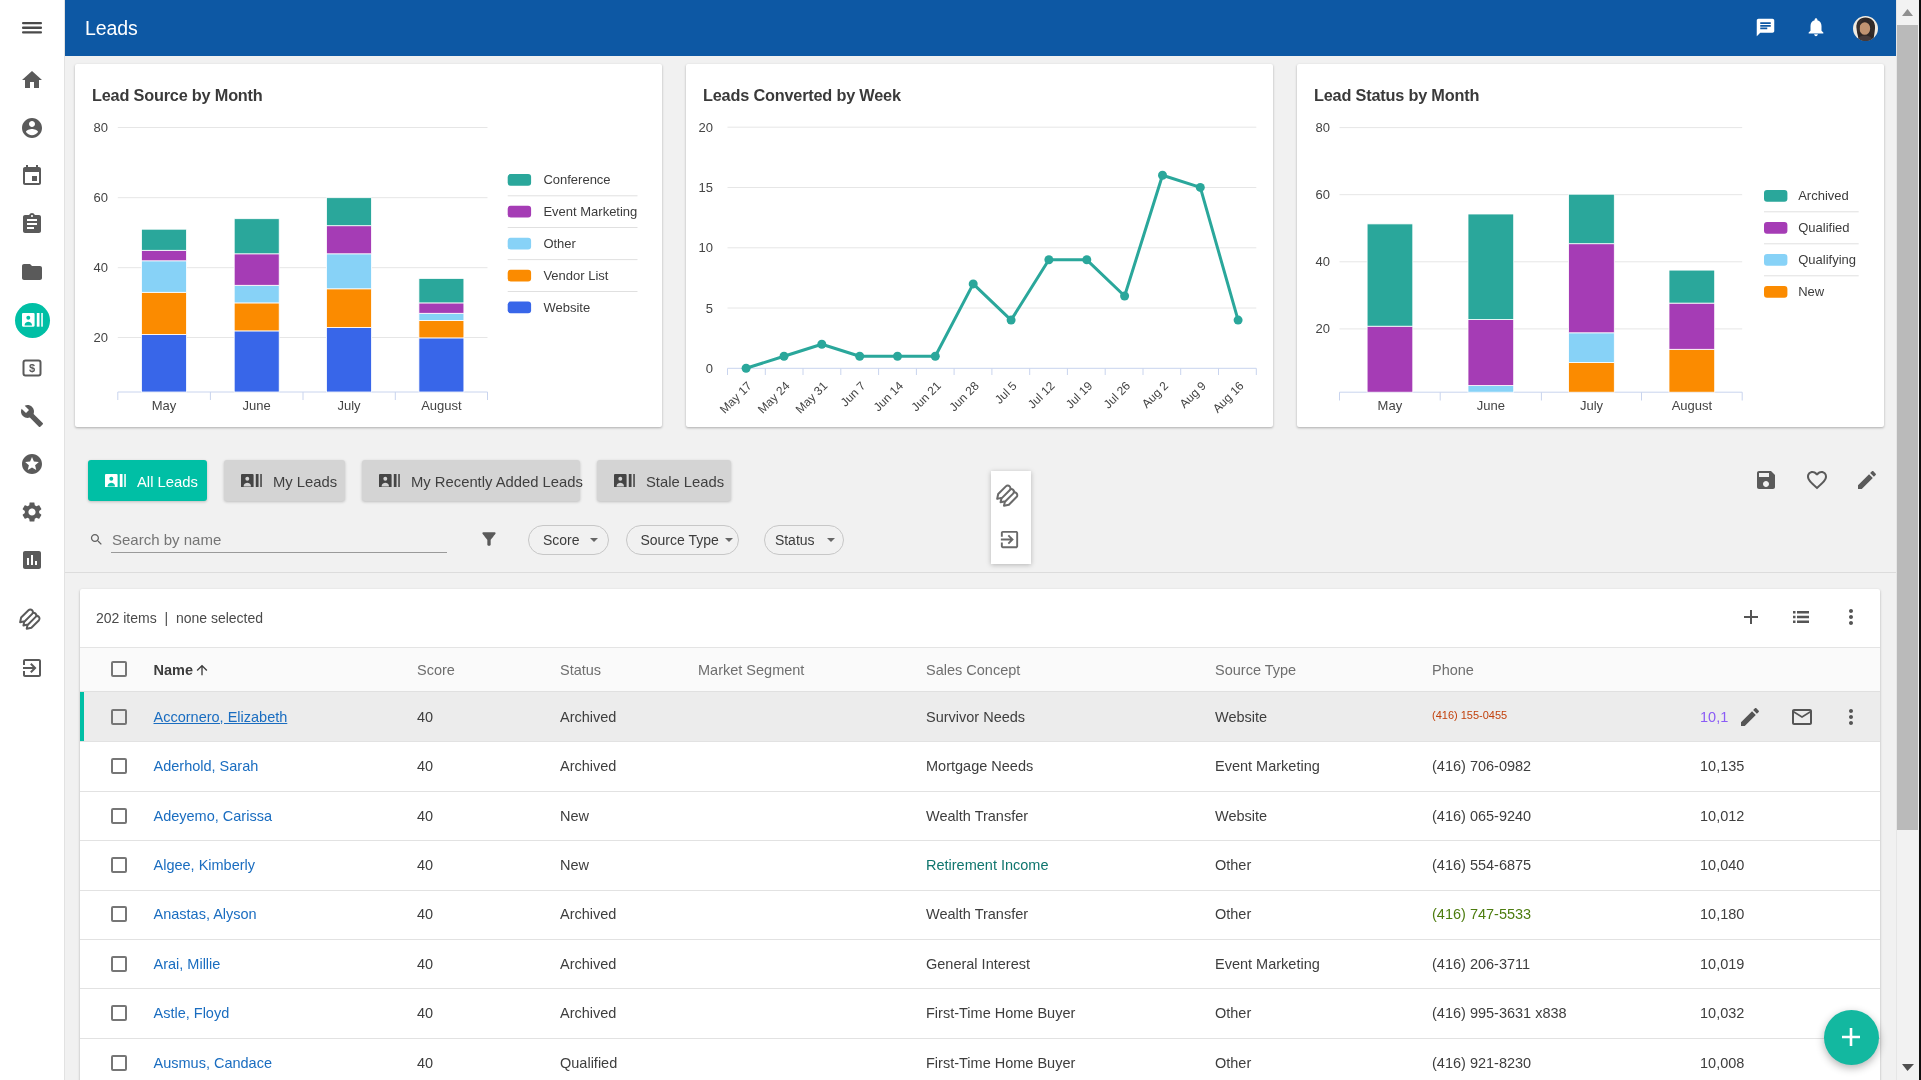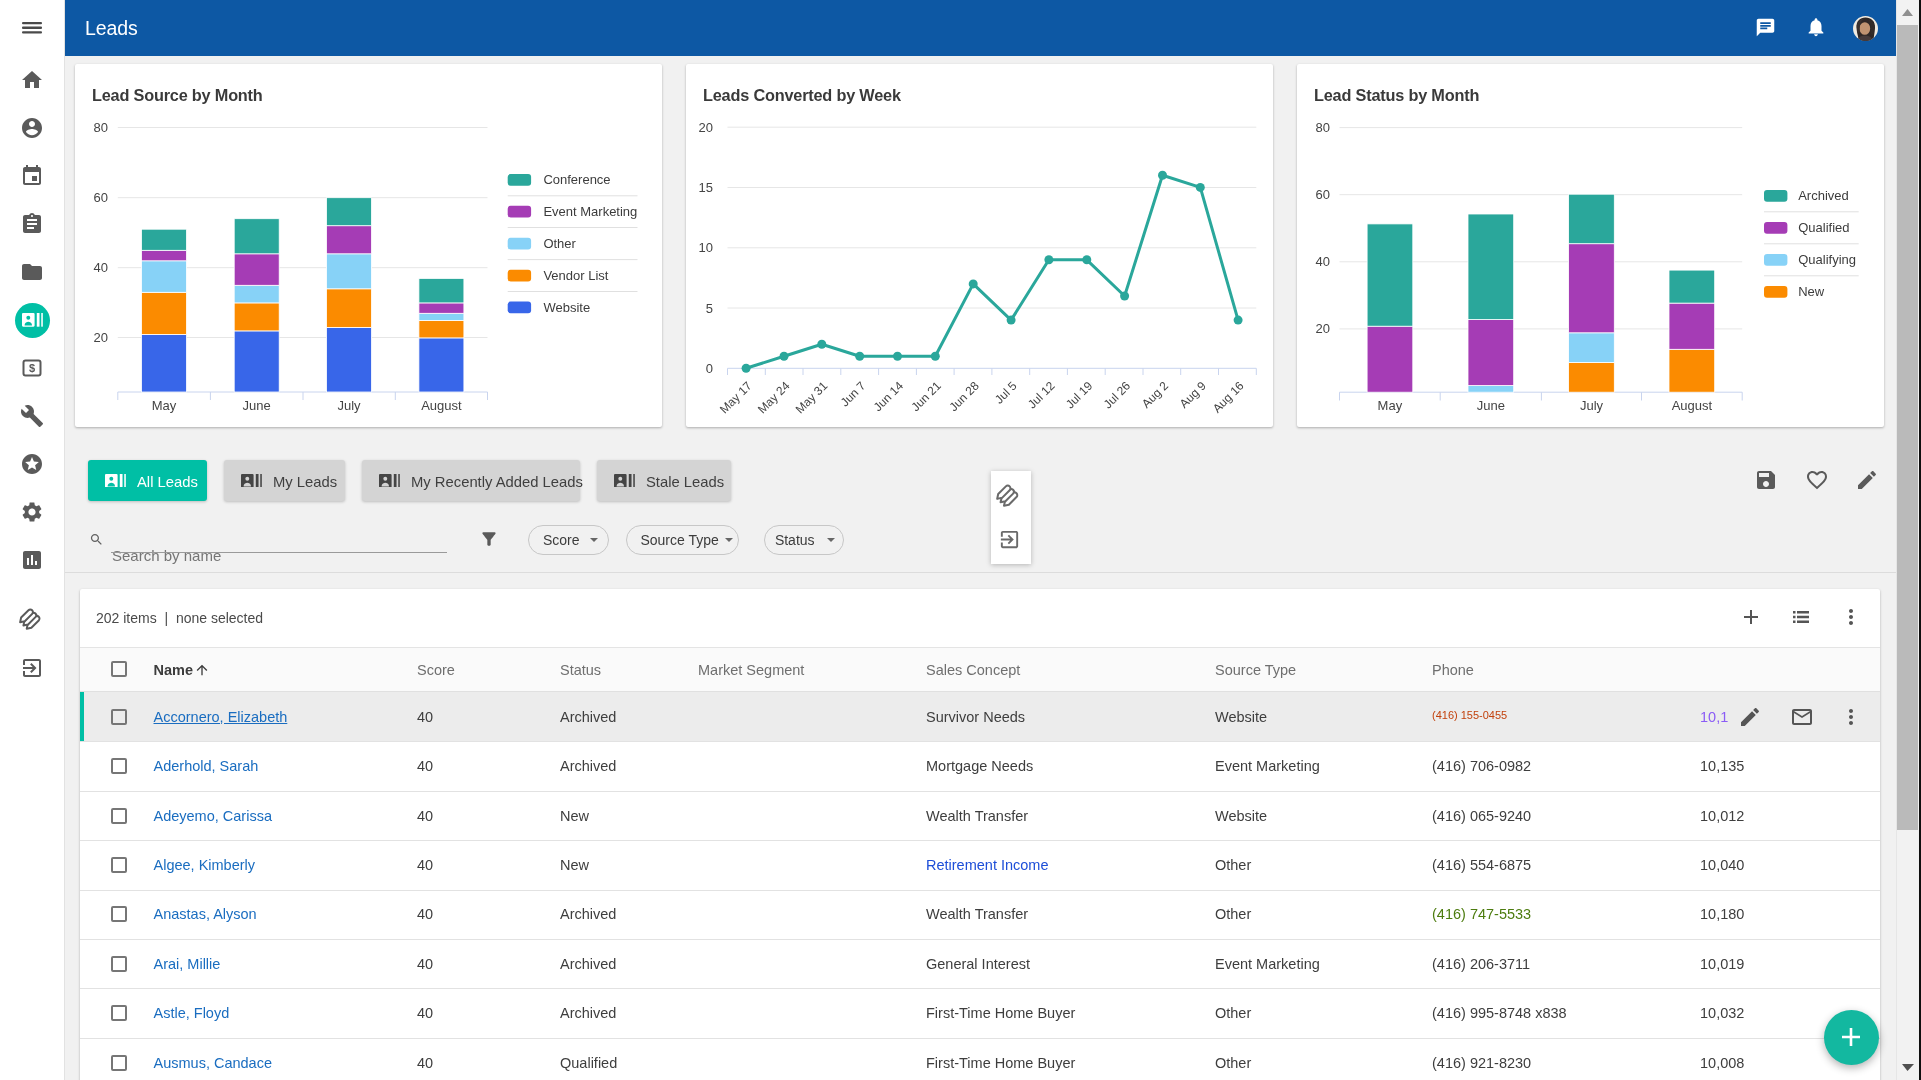--- a/index.html
+++ b/index.html
@@ -280,21 +280,21 @@
     <rect x="0" y="0" width="13.8" height="15" rx="1.2" fill="#454545"></rect>
     <circle cx="6.9" cy="5.3" r="2.15" fill="#d4d4d4"></circle>
     <path d="M2.9 12.8c0-2.2 2.6-3.3 4-3.3s4 1.1 4 3.3v.8H2.9z" fill="#d4d4d4"></path>
     <rect x="16.2" y="0" width="3.0" height="15" fill="#454545"></rect>
     <rect x="21.1" y="0" width="1.7" height="15" fill="#454545"></rect>
   </svg>
 <div class="abs" style="left:646px;top:473.5px;font-size:14.8px;color:#3f3f3f">Stale Leads</div>
 <svg style="position:absolute;left:89px;top:532px" width="15" height="15" viewBox="0 0 24 24">
     <path d="M15.5 14h-.79l-.28-.27C15.41 12.59 16 11.11 16 9.5 16 5.91 13.09 3 9.5 3S3 5.91 3 9.5 5.91 16 9.5 16c1.61 0 3.09-.59 4.23-1.57l.27.28v.79l5 4.99L20.49 19l-4.99-5zm-6 0C7.01 14 5 11.99 5 9.5S7.01 5 9.5 5 14 7.01 14 9.5 11.99 14 9.5 14z" fill="#616161"></path>
   </svg>
-<div class="abs" style="left:112px;top:547px;font-size:15px;color:#757575">Search by name</div>
+<div class="abs" style="left:112px;top:531px;font-size:15px;color:#757575">Search by name</div>
 <div class="abs" style="left:111px;top:552px;width:336px;height:1px;background:#9a9a9a"></div>
 <svg style="position:absolute;left:479px;top:529px" width="20" height="20" viewBox="0 0 24 24">
     <path d="M4.25 5.61C6.27 8.2 10 13 10 13v6c0 .55.45 1 1 1h2c.55 0 1-.45 1-1v-6s3.72-4.8 5.74-7.39c.51-.66.04-1.61-.79-1.61H5.04c-.83 0-1.3.95-.79 1.61z" fill="#5a5a5a"></path>
   </svg>
 <div class="abs" style="left:528px;top:525px;width:80.5px;height:30px;border:1.5px solid #c7c7c7;border-radius:15px"></div>
 <div class="abs" style="left:543px;top:532px;font-size:14px;color:#3c3c3c">Score</div>
 <svg class="abs" style="left:589.3px;top:535px" width="10" height="10" viewBox="0 0 10 10">
     <path d="M1 3l4 4 4-4z" fill="#666"></path>
   </svg>
 <div class="abs" style="left:626px;top:525px;width:113.3px;height:30px;border:1.5px solid #c7c7c7;border-radius:15px"></div>
@@ -394,21 +394,21 @@
 <div class="abs" style="left:560px;top:807.5px;font-size:14.5px;color:#3e3e3e">New</div>
 <div class="abs" style="left:926px;top:807.5px;font-size:14.5px;color:#3e3e3e">Wealth Transfer</div>
 <div class="abs" style="left:1215px;top:807.5px;font-size:14.5px;color:#3e3e3e">Website</div>
 <div class="abs" style="left:1432px;top:807.5px;font-size:14.5px;color:#3e3e3e">(416) 065-9240</div>
 <div class="abs" style="left:1700px;top:807.5px;font-size:14.5px;color:#3e3e3e">10,012</div>
 <div class="abs" style="left:80px;top:840.2px;width:1800px;height:1px;background:#e2e2e2"></div>
 <div class="cb" style="left:111px;top:856.9px"></div>
 <div class="abs" style="left:153.5px;top:856.9px;font-size:14.5px;color:#1a6dc0;text-decoration:none">Algee, Kimberly</div>
 <div class="abs" style="left:417px;top:856.9px;font-size:14.5px;color:#3e3e3e">40</div>
 <div class="abs" style="left:560px;top:856.9px;font-size:14.5px;color:#3e3e3e">New</div>
-<div class="abs" style="left:926px;top:856.9px;font-size:14.5px;color:#1d4ed8">Retirement Income</div>
+<div class="abs" style="left:926px;top:856.9px;font-size:14.5px;color:#0f766e">Retirement Income</div>
 <div class="abs" style="left:1215px;top:856.9px;font-size:14.5px;color:#3e3e3e">Other</div>
 <div class="abs" style="left:1432px;top:856.9px;font-size:14.5px;color:#3e3e3e">(416) 554-6875</div>
 <div class="abs" style="left:1700px;top:856.9px;font-size:14.5px;color:#3e3e3e">10,040</div>
 <div class="abs" style="left:80px;top:889.6px;width:1800px;height:1px;background:#e2e2e2"></div>
 <div class="cb" style="left:111px;top:906.3px"></div>
 <div class="abs" style="left:153.5px;top:906.3px;font-size:14.5px;color:#1a6dc0;text-decoration:none">Anastas, Alyson</div>
 <div class="abs" style="left:417px;top:906.3px;font-size:14.5px;color:#3e3e3e">40</div>
 <div class="abs" style="left:560px;top:906.3px;font-size:14.5px;color:#3e3e3e">Archived</div>
 <div class="abs" style="left:926px;top:906.3px;font-size:14.5px;color:#3e3e3e">Wealth Transfer</div>
 <div class="abs" style="left:1215px;top:906.3px;font-size:14.5px;color:#3e3e3e">Other</div>
@@ -423,21 +423,21 @@
 <div class="abs" style="left:1215px;top:955.7px;font-size:14.5px;color:#3e3e3e">Event Marketing</div>
 <div class="abs" style="left:1432px;top:955.7px;font-size:14.5px;color:#3e3e3e">(416) 206-3711</div>
 <div class="abs" style="left:1700px;top:955.7px;font-size:14.5px;color:#3e3e3e">10,019</div>
 <div class="abs" style="left:80px;top:988.4px;width:1800px;height:1px;background:#e2e2e2"></div>
 <div class="cb" style="left:111px;top:1005.1px"></div>
 <div class="abs" style="left:153.5px;top:1005.1px;font-size:14.5px;color:#1a6dc0;text-decoration:none">Astle, Floyd</div>
 <div class="abs" style="left:417px;top:1005.1px;font-size:14.5px;color:#3e3e3e">40</div>
 <div class="abs" style="left:560px;top:1005.1px;font-size:14.5px;color:#3e3e3e">Archived</div>
 <div class="abs" style="left:926px;top:1005.1px;font-size:14.5px;color:#3e3e3e">First-Time Home Buyer</div>
 <div class="abs" style="left:1215px;top:1005.1px;font-size:14.5px;color:#3e3e3e">Other</div>
-<div class="abs" style="left:1432px;top:1005.1px;font-size:14.5px;color:#3e3e3e">(416) 995-8748 x838</div>
+<div class="abs" style="left:1432px;top:1005.1px;font-size:14.5px;color:#3e3e3e">(416) 995-3631 x838</div>
 <div class="abs" style="left:1700px;top:1005.1px;font-size:14.5px;color:#3e3e3e">10,032</div>
 <div class="abs" style="left:80px;top:1037.8px;width:1800px;height:1px;background:#e2e2e2"></div>
 <div class="cb" style="left:111px;top:1054.5px"></div>
 <div class="abs" style="left:153.5px;top:1054.5px;font-size:14.5px;color:#1a6dc0;text-decoration:none">Ausmus, Candace</div>
 <div class="abs" style="left:417px;top:1054.5px;font-size:14.5px;color:#3e3e3e">40</div>
 <div class="abs" style="left:560px;top:1054.5px;font-size:14.5px;color:#3e3e3e">Qualified</div>
 <div class="abs" style="left:926px;top:1054.5px;font-size:14.5px;color:#3e3e3e">First-Time Home Buyer</div>
 <div class="abs" style="left:1215px;top:1054.5px;font-size:14.5px;color:#3e3e3e">Other</div>
 <div class="abs" style="left:1432px;top:1054.5px;font-size:14.5px;color:#3e3e3e">(416) 921-8230</div>
 <div class="abs" style="left:1700px;top:1054.5px;font-size:14.5px;color:#3e3e3e">10,008</div>

